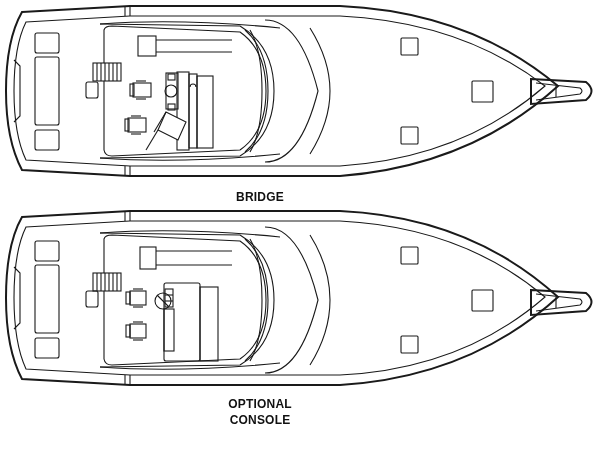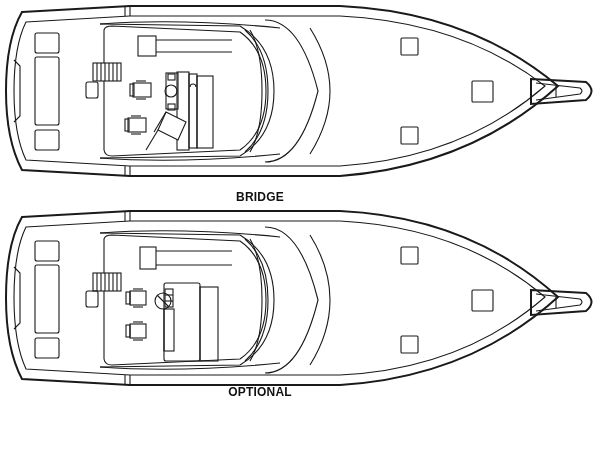--- a/index.html
+++ b/index.html
@@ -153,15 +153,16 @@
     <rect class="stroke" x="164" y="104" width="10" height="42"></rect>
     <rect class="stroke" x="200" y="82" width="18" height="74"></rect>
     <rect class="stroke" x="401" y="42" width="17" height="17" rx="1"></rect>
     <rect class="stroke" x="472" y="85" width="21" height="21" rx="1"></rect>
     <rect class="stroke" x="401" y="131" width="17" height="17" rx="1"></rect>
     <path class="thick" d="M531,85 L586,88 Q597,97 586,106 L531,110 Z" fill="#fff"></path>
     <path class="stroke" d="M536,89 L580,94 Q584,97 580,100 L536,106"></path>
     <path class="stroke" d="M556,92 L556,103"></path>
   </svg>
 </div>
-<div class="label" style="top:384px;text-align:center;">
+<div class="label" style="top:396px;text-align:center;">
   <div>OPTIONAL</div>
+  <div>CONSOLE</div>
 </div>
 
 </body></html>

